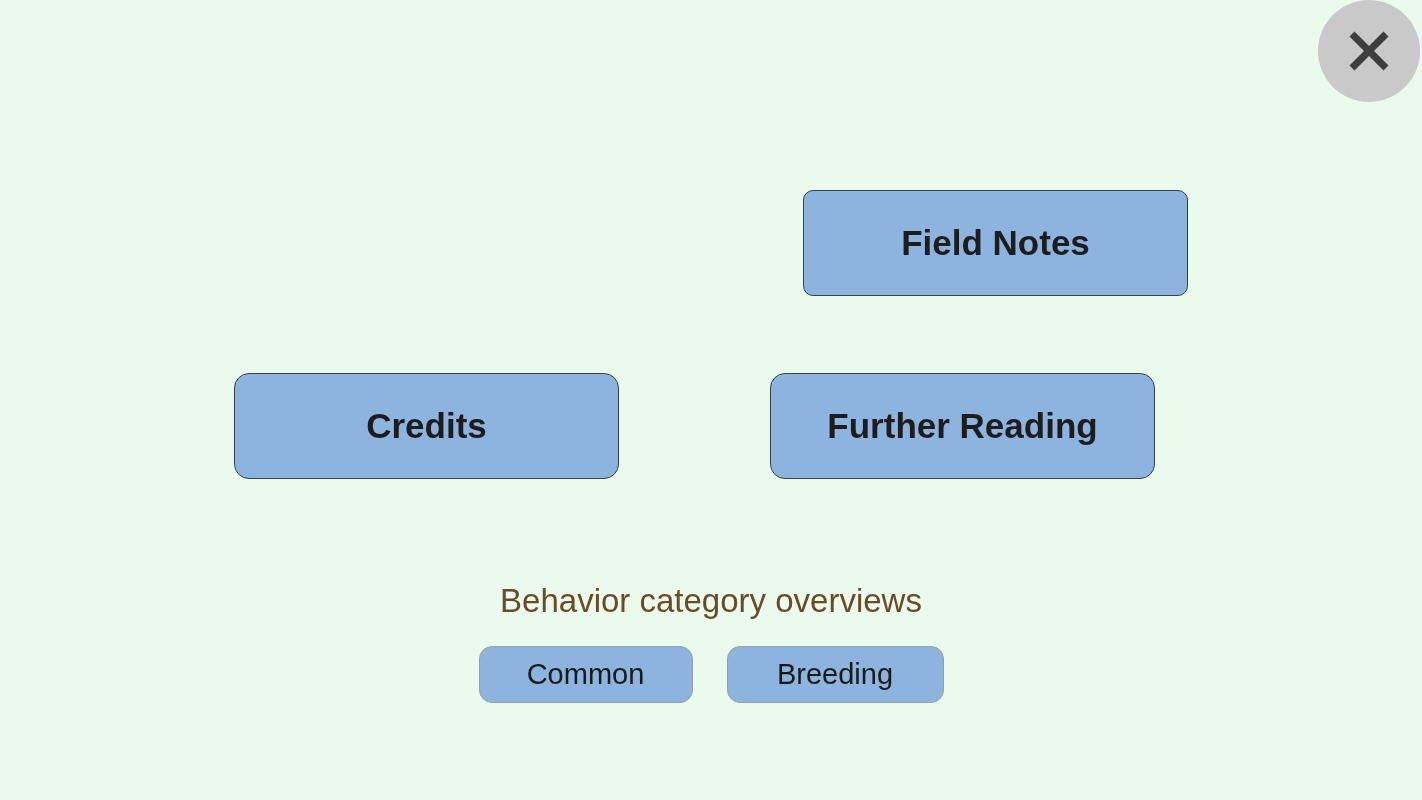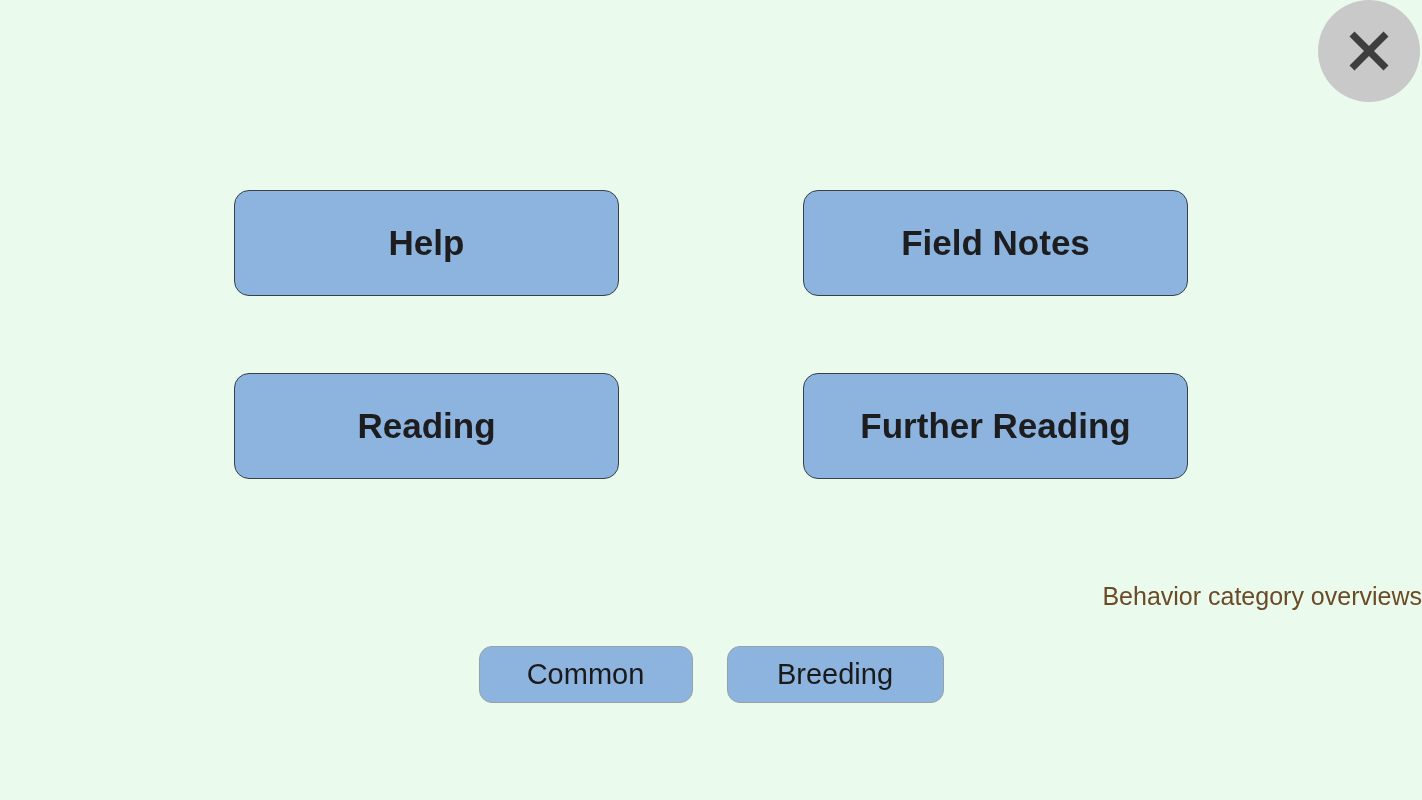--- a/index.html
+++ b/index.html
@@ -43,32 +43,32 @@
     display: flex;
     align-items: center;
     justify-content: center;
     font-size: 35px;
     font-weight: 700;
     color: #1d1d1f;
     cursor: pointer;
     box-sizing: border-box;
   }
   .btn-help            { left: 234px; top: 190px; }
-  .btn-field-notes     { left: 803px; top: 190px; }
+  .btn-field-notes     { left: 803px; top: 190px; border-radius: 10px; }
   .btn-credits         { left: 234px; top: 373px; }
-  .btn-further-reading { left: 803px; top: 373px; }
+  .btn-further-reading { left: 770px; top: 373px; }
 
   
   .section-heading {
     position: absolute;
     top: 582px;
     left: 0;
     width: 100%;
-    text-align: right;
-    font-size: 25px;
+    text-align: center;
+    font-size: 33px;
     font-weight: 400;
     color: #6b4a26;
   }
 
   
   .category-row {
     position: absolute;
     top: 646px;
     left: 0;
     width: 100%;
@@ -101,25 +101,24 @@
 
   <div class="close-btn">
     <span>
       <svg width="46" height="46" viewBox="0 0 46 46">
         <line x1="6" y1="6" x2="40" y2="40" stroke="#3e3e3e" stroke-width="7" stroke-linecap="butt"></line>
         <line x1="40" y1="6" x2="6" y2="40" stroke="#3e3e3e" stroke-width="7" stroke-linecap="butt"></line>
       </svg>
     </span>
   </div>
 
-  <div class="menu-btn btn-help">Help</div>
 
   <div class="menu-btn btn-field-notes">Field Notes</div>
 
-  <div class="menu-btn btn-credits">Reading</div>
+  <div class="menu-btn btn-credits">Credits</div>
 
   <div class="menu-btn btn-further-reading">Further Reading</div>
 
   <div class="section-heading">Behavior category overviews</div>
 
   <div class="category-row">
     <div class="cat-btn cat-common">Common</div>
     <div class="cat-btn cat-breeding">Breeding</div>
   </div>
 

